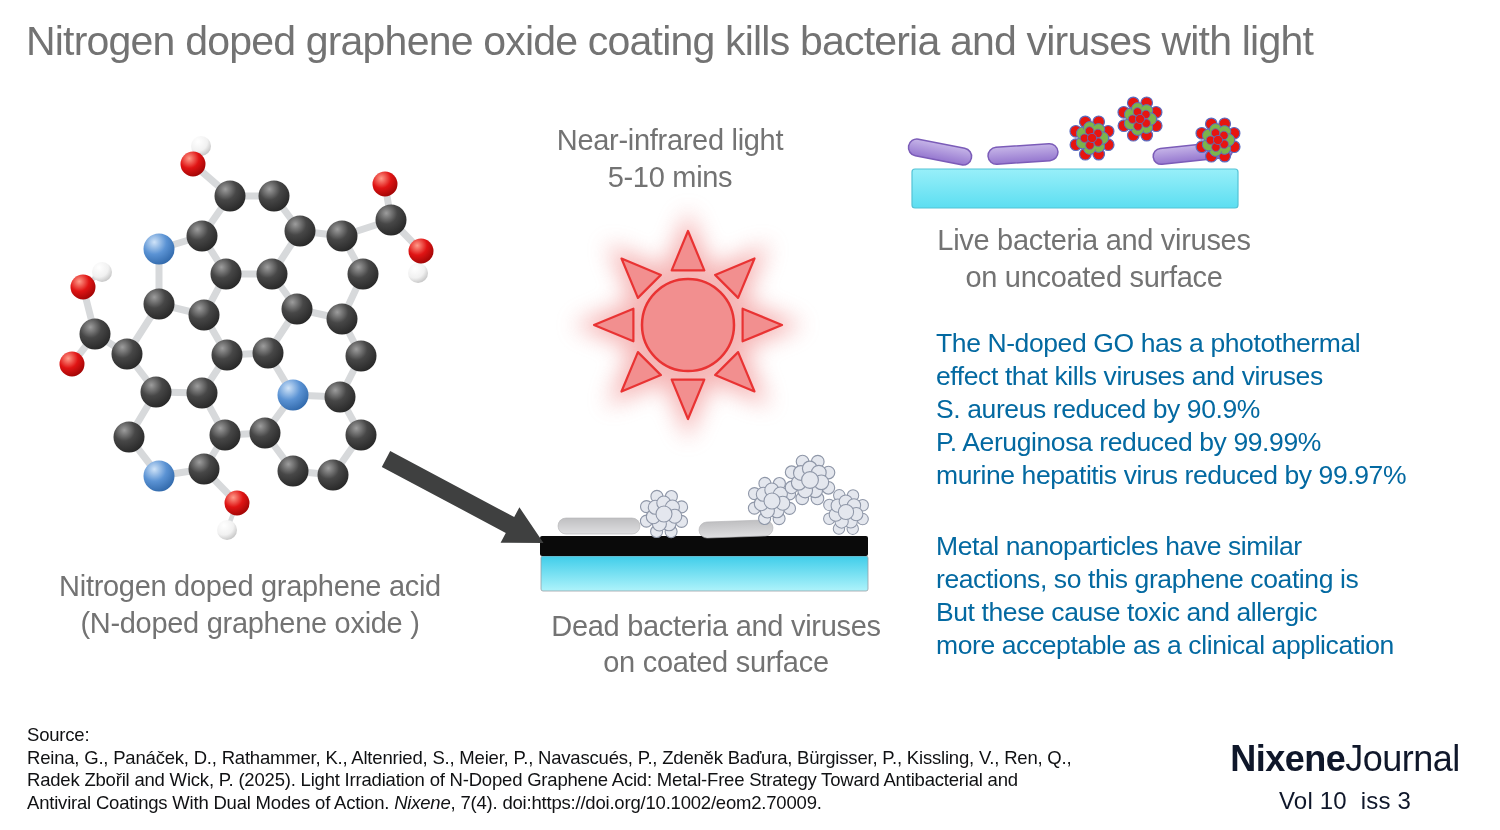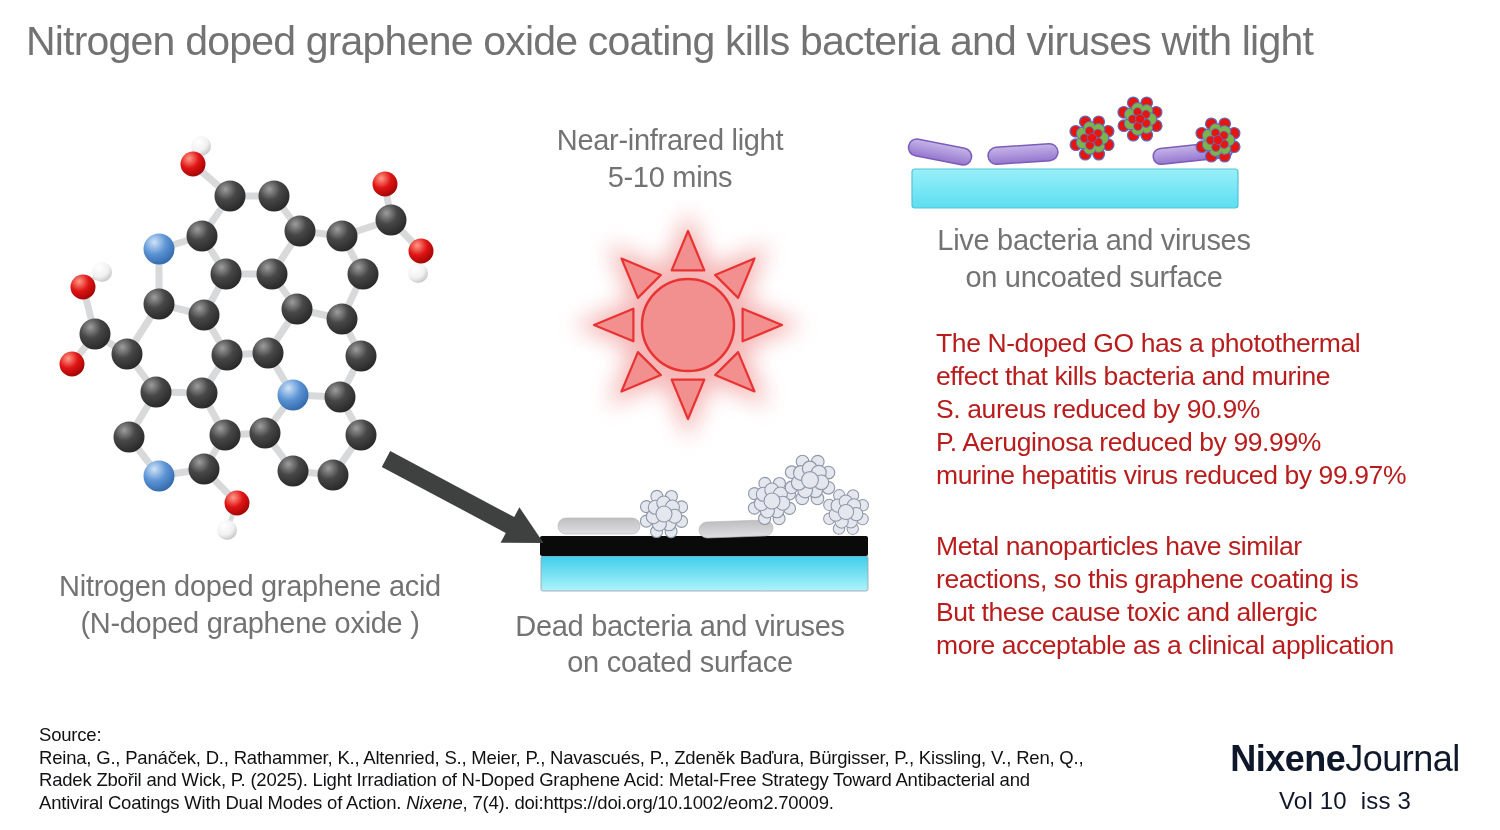--- a/index.html
+++ b/index.html
@@ -5,25 +5,25 @@
   html,body{margin:0;padding:0;background:#ffffff;}
   .page{position:relative;width:1500px;height:830px;background:#ffffff;overflow:hidden;
         font-family:"Liberation Sans", sans-serif;color:#1a1b1e;}
   #scene{position:absolute;left:0;top:0;width:1500px;height:830px;}
   .txt{position:absolute;white-space:nowrap;}
   .title{left:26px;top:18px;font-size:41px;letter-spacing:-0.8px;color:#737373;font-weight:400;}
   .cap{text-align:center;font-size:29px;line-height:37px;color:#737373;letter-spacing:-0.3px;}
   .molcap{left:20px;top:568px;width:460px;}
   .nirlab{left:505px;top:122px;width:330px;}
   .uncap{left:908px;top:222px;width:372px;}
-  .cocap{left:496px;top:608px;width:368px;line-height:36px;}
-  .para{font-size:26.5px;line-height:33px;color:#b91c1c;letter-spacing:-0.4px;}
+  .cocap{left:532px;top:608px;width:368px;line-height:36px;}
+  .para{font-size:26.5px;line-height:33px;color:#0369a1;letter-spacing:-0.4px;}
   .p1{left:936px;top:327px;width:562px;}
   .p2{left:936px;top:530px;width:562px;}
-  .source{left:27px;top:724px;font-size:18.5px;line-height:22.5px;color:#101113;letter-spacing:-0.2px;margin-left:12px;}
+  .source{left:27px;top:724px;font-size:18.5px;line-height:22.5px;color:#101113;letter-spacing:-0.2px;}
   .source .it{font-style:italic;}
   .brand{left:1200px;top:738px;width:290px;text-align:center;color:#0f172a;}
   .brandline{font-size:36px;letter-spacing:-0.5px;}
   .brandline .b{font-weight:bold;}
   .brandline .l{font-weight:400;}
   .issue{font-size:24px;margin-top:7px;white-space:pre;letter-spacing:0.2px;}
 </style>
 </head>
 <body>
 
@@ -357,21 +357,21 @@
     <div>(N-doped graphene oxide )</div>
   </div>
 
   <div class="txt cap cocap">
     <div>Dead bacteria and viruses</div>
     <div>on coated surface</div>
   </div>
 
   <div class="txt para p1">
       <div>The N-doped GO has a photothermal</div>
-      <div>effect that kills bacteria and murine</div>
+      <div>effect that kills viruses and viruses</div>
       <div>S. aureus reduced by 90.9%</div>
       <div>P. Aeruginosa reduced by 99.99%</div>
       <div>murine hepatitis virus reduced by 99.97%</div>
     </div>
 
   <div class="txt para p2">
       <div>Metal nanoparticles have similar</div>
       <div>reactions, so this graphene coating is</div>
       <div>But these cause toxic and allergic</div>
       <div>more acceptable as a clinical application</div>

